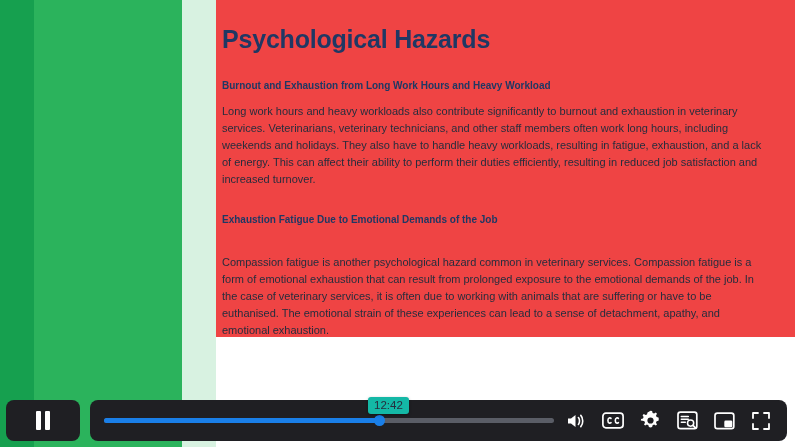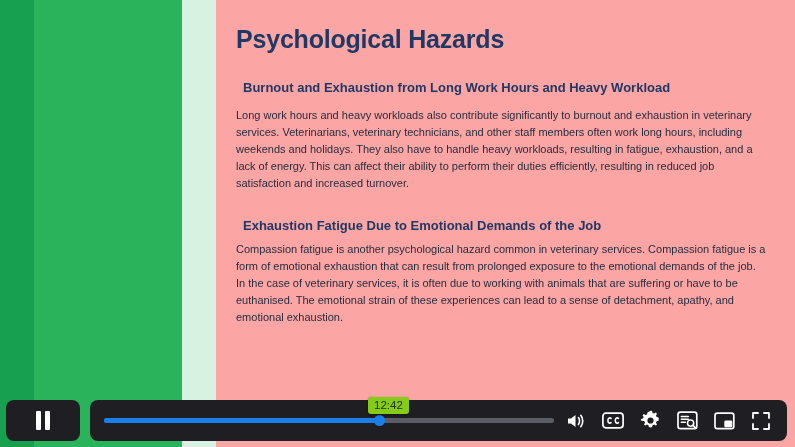--- a/index.html
+++ b/index.html
@@ -43,48 +43,48 @@
     top: 0;
     width: 34px;
     height: 447px;
     background: #d8f2e1;
   }
   .content {
     position: absolute;
     left: 216px;
     top: 0;
     width: 579px;
-    height: 447px;
-    background: #fca5a5;
+    height: 337px;
+    background: #ef4444;
     box-sizing: border-box;
-    padding: 18px 28px 0 20px;
+    padding: 18px 28px 0 6px;
   }
   .slide-title {
     color: #1f3864;
     font-size: 25px;
     font-weight: bold;
     letter-spacing: -0.2px;
     margin: 6px 0 0 0;
     line-height: 1.2;
   }
   .sub-head {
     color: #1f3864;
-    font-size: 13px;
+    font-size: 10px;
     font-weight: bold;
-    margin: 26px 0 0 7px;
+    margin: 26px 0 0 0;
   }
   .body-text {
     color: #262d3d;
     font-size: 11px;
     line-height: 1.55;
     margin: 12px 0 0 0;
     max-width: 540px;
   }
   .body-text.second {
-    margin-top: 8px;
+    margin-top: 29px;
   }
   
   .player {
     position: absolute;
     left: 0;
     bottom: 0;
     width: 795px;
     height: 52px;
     background: transparent;
   }
@@ -164,21 +164,21 @@
     width: 11px;
     height: 11px;
     margin-left: -5px;
     border-radius: 50%;
     background: #1a7fe8;
   }
   .tooltip-time {
     position: absolute;
     left: 368px;
     bottom: 33px;
-    background: #84cc16;
+    background: #14b8a6;
     color: #262d3d;
     font-size: 11.5px;
     padding: 2px 6px 3px 6px;
     border-radius: 3px;
     box-shadow: 0 1px 3px rgba(0,0,0,0.35);
     white-space: nowrap;
   }
   .ctrl-btns {
     display: flex;
     align-items: center;

